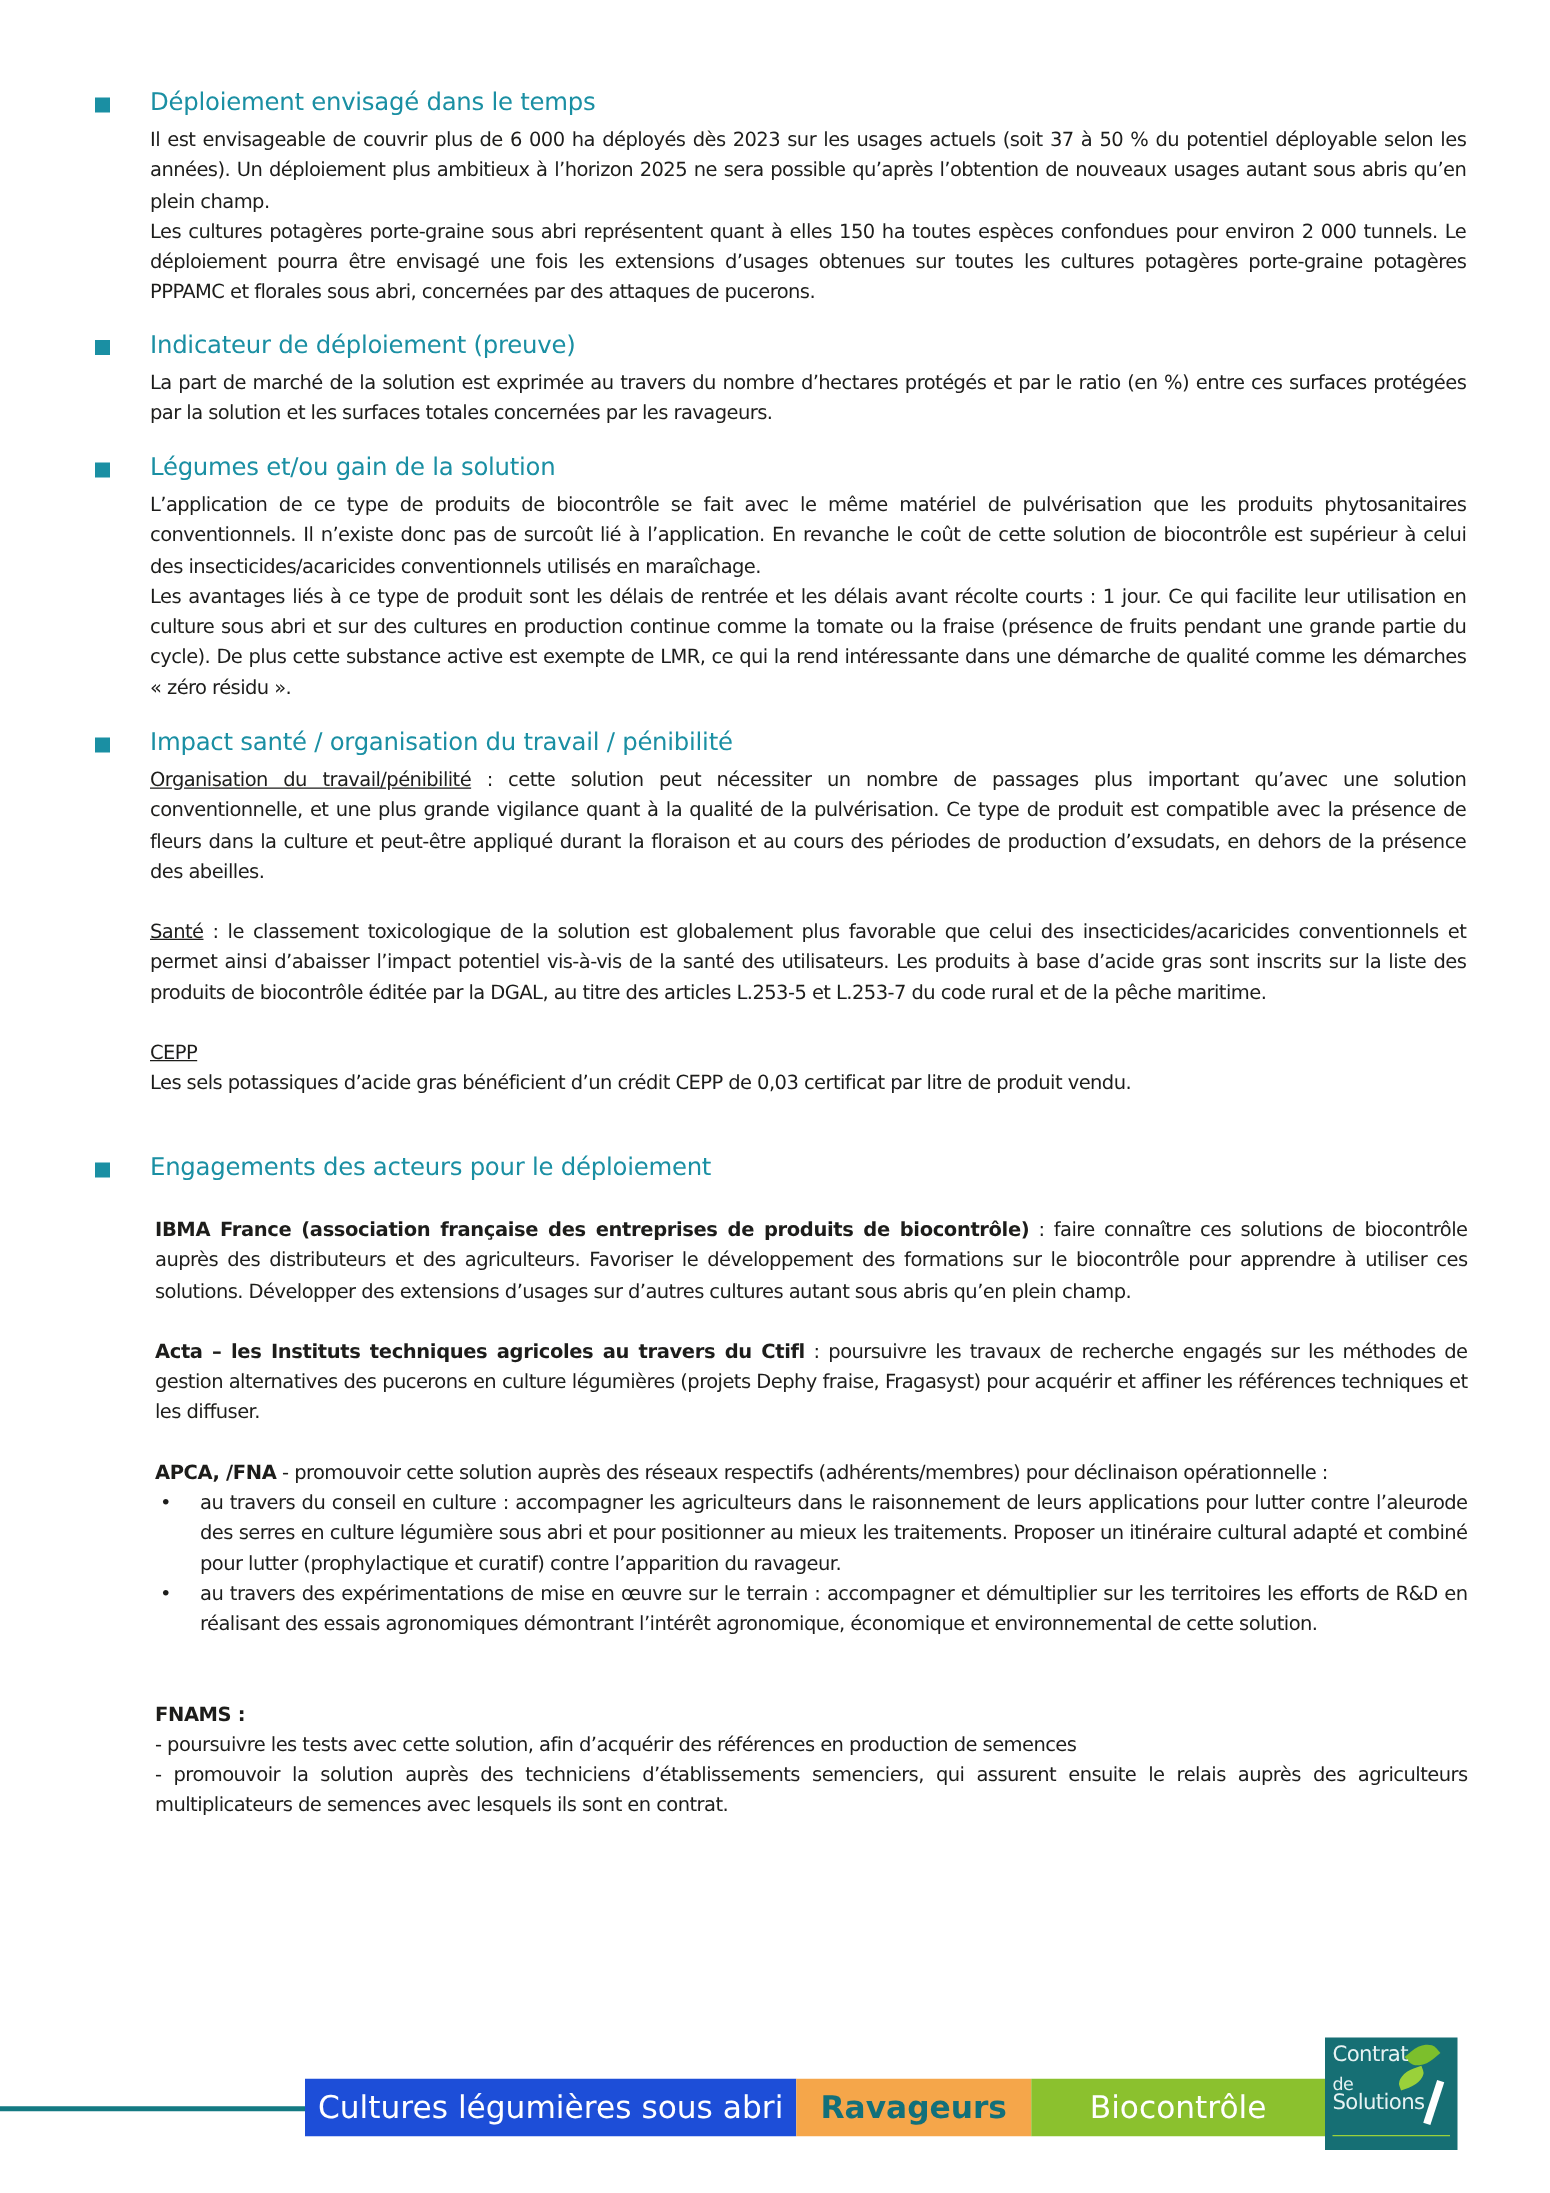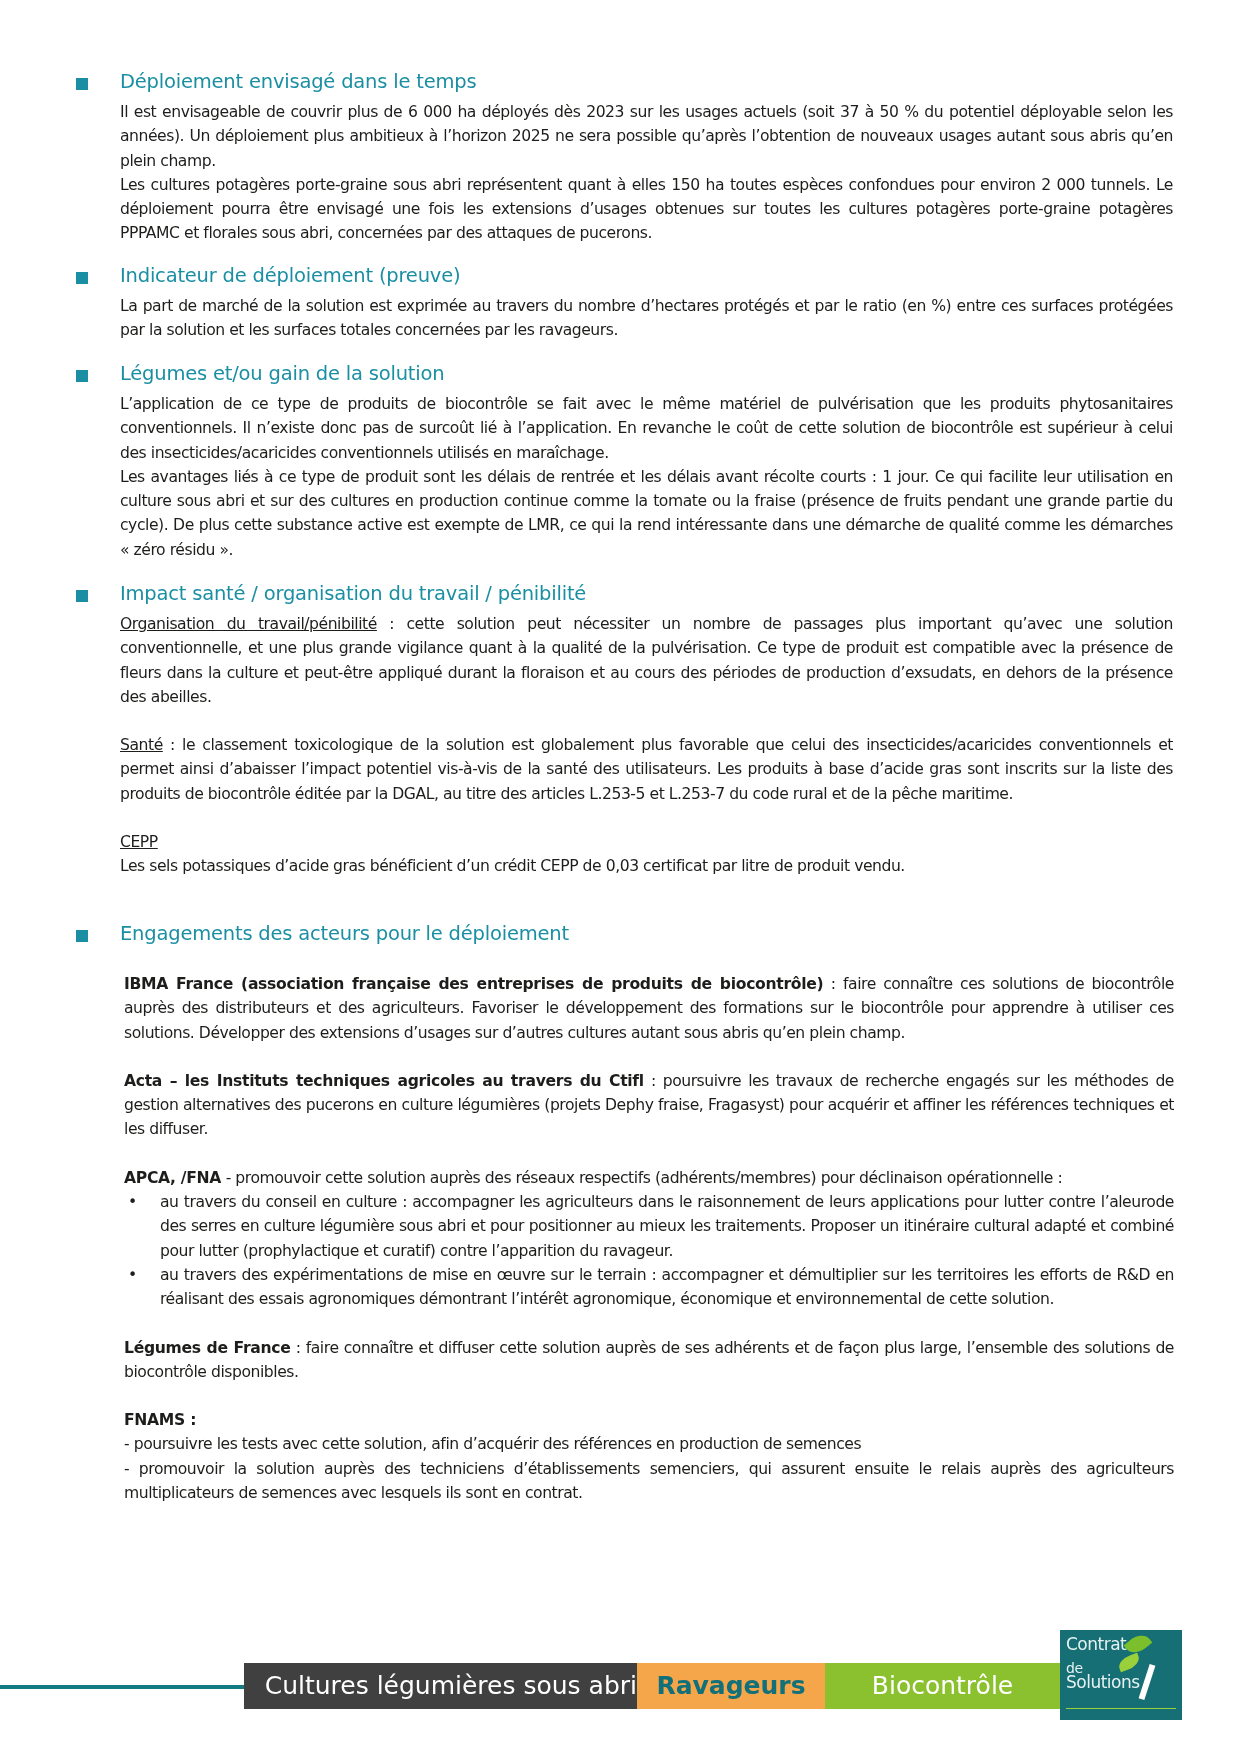--- a/index.html
+++ b/index.html
@@ -17,24 +17,24 @@
   .u { text-decoration:underline;margin-top:28px; }
   .gap { height:24px; }
   .b { font-weight:bold; letter-spacing:-0.3px; }
   .actor { margin-left:48px; width:1050px; font-size:15.6px; line-height:24.3px;
            text-align:justify; letter-spacing:-0.45px; }
   .actor p { margin:0; }
   .li { position:relative; padding-left:36px; }
   .li .dot { position:absolute; left:4px; top:0; }
   .footer-line { position:absolute; left:0; top:1685px; width:244px; height:4px; background:#147a82; }
   .tag { position:absolute; top:1663px; height:46px; line-height:46px; font-size:25px; text-align:center; }
-  .tag1 { left:244px; width:393px; background:#404040; color:#ffffff;text-align:right; }
+  .tag1 { left:244px; width:393px; background:#1d4ed8; color:#ffffff; }
   .tag2 { left:637px; width:188px; background:#f5a64a; color:#12707a;font-weight:bold; }
   .tag3 { left:825px; width:235px; background:#8bc12e; color:#ffffff; }
-  .logo { position:absolute; left:1060px; top:1630px; width:122px; height:90px; background:#166f74; }
+  .logo { position:absolute; left:1060px; top:1630px; width:106px; height:90px; background:#166f74; }
   .logo .lt { position:absolute; left:6px; color:#e6f2f2; font-size:17px; line-height:17px; letter-spacing:-0.5px; }
   .logo .leaf1 { position:absolute; left:66px; top:6px; width:24px; height:16px; background:#7cbf2c;
                  border-radius:0 70% 0 70%; transform:rotate(-40deg); }
   .logo .leaf2 { position:absolute; left:58px; top:26px; width:22px; height:13px; background:#9ad13a;
                  border-radius:70% 0 70% 0; transform:rotate(-20deg); }
   .logo .check { position:absolute; left:84px; top:34px; width:6px; height:36px; background:#ffffff; transform:rotate(18deg); }
   .logo .rule { position:absolute; left:6px; right:6px; top:78px; height:1px; background:#9ad13a; }
 </style>
 </head>
 <body>
@@ -95,21 +95,20 @@
     </div>
     <div class="actor" style="margin-top:20px;">
       <p><span class="b">IBMA France (association française des entreprises de produits de biocontrôle)</span><span> : faire connaître ces solutions de biocontrôle auprès des distributeurs et des agriculteurs. Favoriser le développement des formations sur le biocontrôle pour apprendre à utiliser ces solutions. Développer des extensions d’usages sur d’autres cultures autant sous abris qu’en plein champ.</span></p>
       <div class="gap"></div>
       <p><span class="b">Acta – les Instituts techniques agricoles au travers du Ctifl</span><span> : poursuivre les travaux de recherche engagés sur les méthodes de gestion alternatives des pucerons en culture légumières (projets Dephy fraise, Fragasyst) pour acquérir et affiner les références techniques et les diffuser.</span></p>
       <div class="gap"></div>
       <p><span class="b">APCA, /FNA</span><span> - promouvoir cette solution auprès des réseaux respectifs (adhérents/membres) pour déclinaison opérationnelle :</span></p>
       <p class="li"><span class="dot">•</span><span>au travers du conseil en culture : accompagner les agriculteurs dans le raisonnement de leurs applications pour lutter contre l’aleurode des serres en culture légumière sous abri et pour positionner au mieux les traitements. Proposer un itinéraire cultural adapté et combiné pour lutter (prophylactique et curatif) contre l’apparition du ravageur.</span></p>
       <p class="li"><span class="dot">•</span><span>au travers des expérimentations de mise en œuvre sur le terrain : accompagner et démultiplier sur les territoires les efforts de R&amp;D en réalisant des essais agronomiques démontrant l’intérêt agronomique, économique et environnemental de cette solution.</span></p>
       <div class="gap"></div>
-      <p><span class="b">Légumes de France</span><span> : faire connaître et diffuser cette solution auprès de ses adhérents et de façon plus large, l’ensemble des solutions de biocontrôle disponibles.</span></p>
       <div class="gap"></div>
       <p class="b">FNAMS :</p>
       <p>- poursuivre les tests avec cette solution, afin d’acquérir des références en production de semences</p>
       <p>- promouvoir la solution auprès des techniciens d’établissements semenciers, qui assurent ensuite le relais auprès des agriculteurs multiplicateurs de semences avec lesquels ils sont en contrat.</p>
     </div>
   </div>
 
   <div class="footer-line"></div>
   <div class="tag tag1">Cultures légumières sous abri</div>
   <div class="tag tag2">Ravageurs</div>

